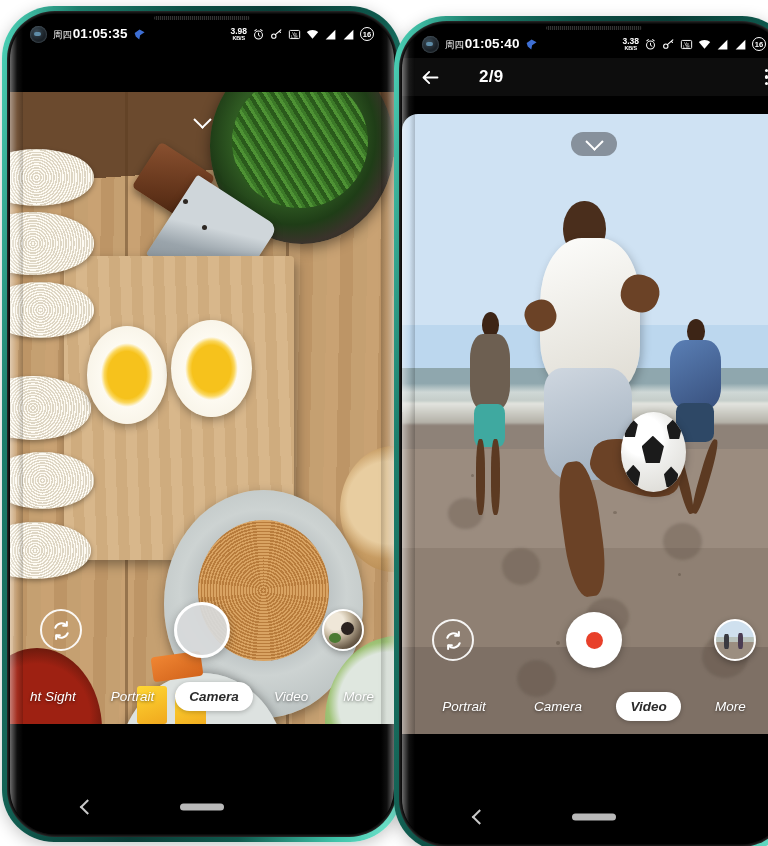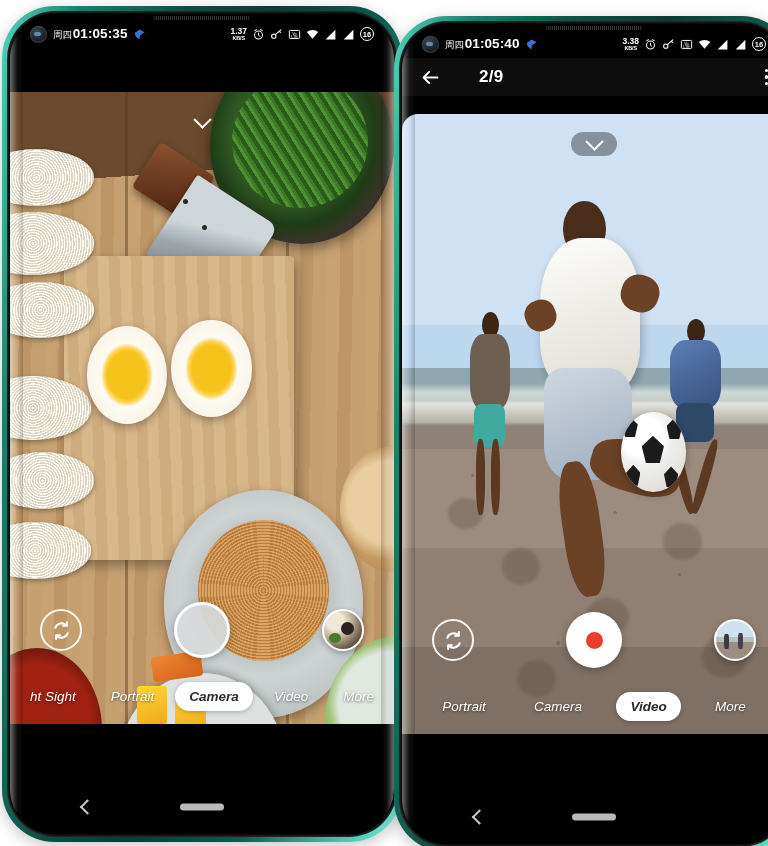--- a/index.html
+++ b/index.html
@@ -356,21 +356,21 @@
         <div class="earpiece"></div>
 
         <div class="statusbar">
           <div class="sb-left">
             <div class="punch"></div>
             <div class="sb-time"><span class="cn">周四</span><span>01:05:35</span></div>
             <div class="app-dot"></div>
           </div>
           <div class="sb-right">
             <div class="net-speed">
-              <span class="n">1.37</span>
+              <span class="n">3.98</span>
               <span class="u">KB/S</span>
             </div>
             <svg class="ico" viewBox="0 0 24 24">
                 <circle cx="12" cy="13" r="7.3" fill="none" stroke="#fff" stroke-width="1.9"></circle>
                 <path d="M12 9.5v4l2.6 1.6" stroke="#fff" stroke-width="1.8" fill="none" stroke-linecap="round"></path>
                 <path d="M5 5.2 8 3M19 5.2 16 3" stroke="#fff" stroke-width="1.9" stroke-linecap="round"></path>
               </svg>
             <svg class="ico" viewBox="0 0 24 24">
                 <circle cx="7" cy="15" r="4" fill="none" stroke="#fff" stroke-width="2"></circle>
                 <path d="M10 12.2 20 3.5M17.3 6.2l2 2" stroke="#fff" stroke-width="2.1" stroke-linecap="round"></path>

